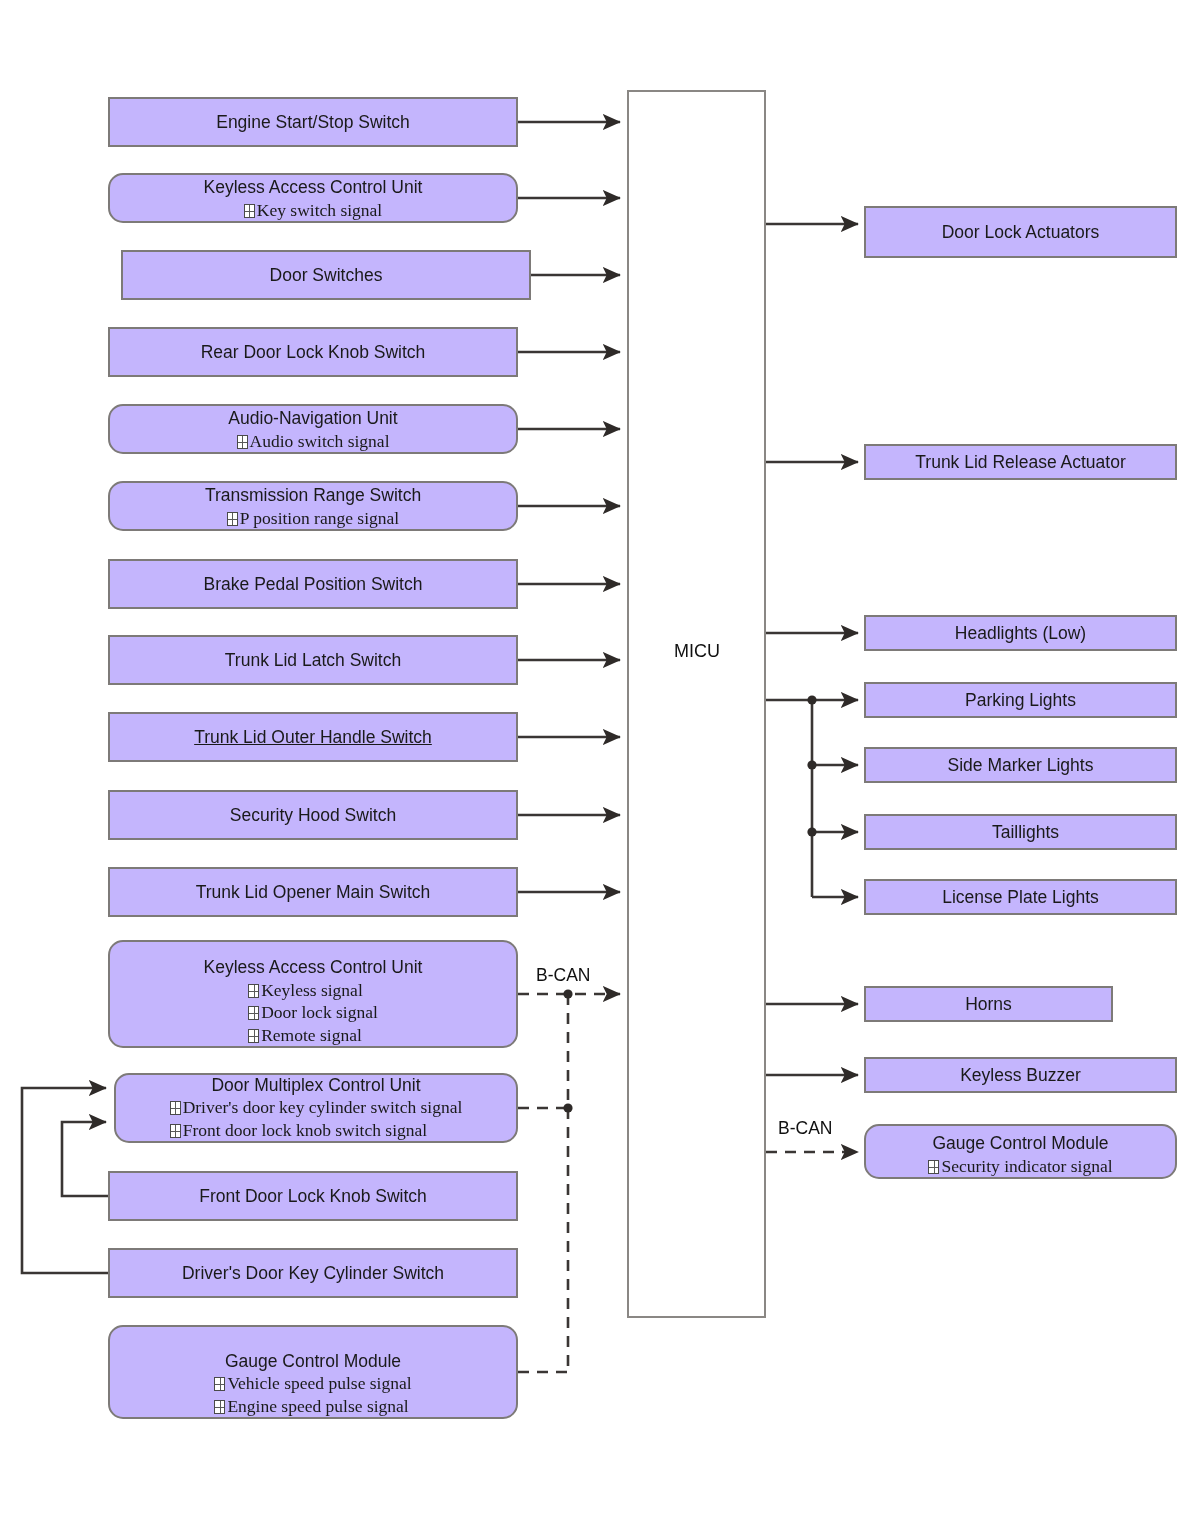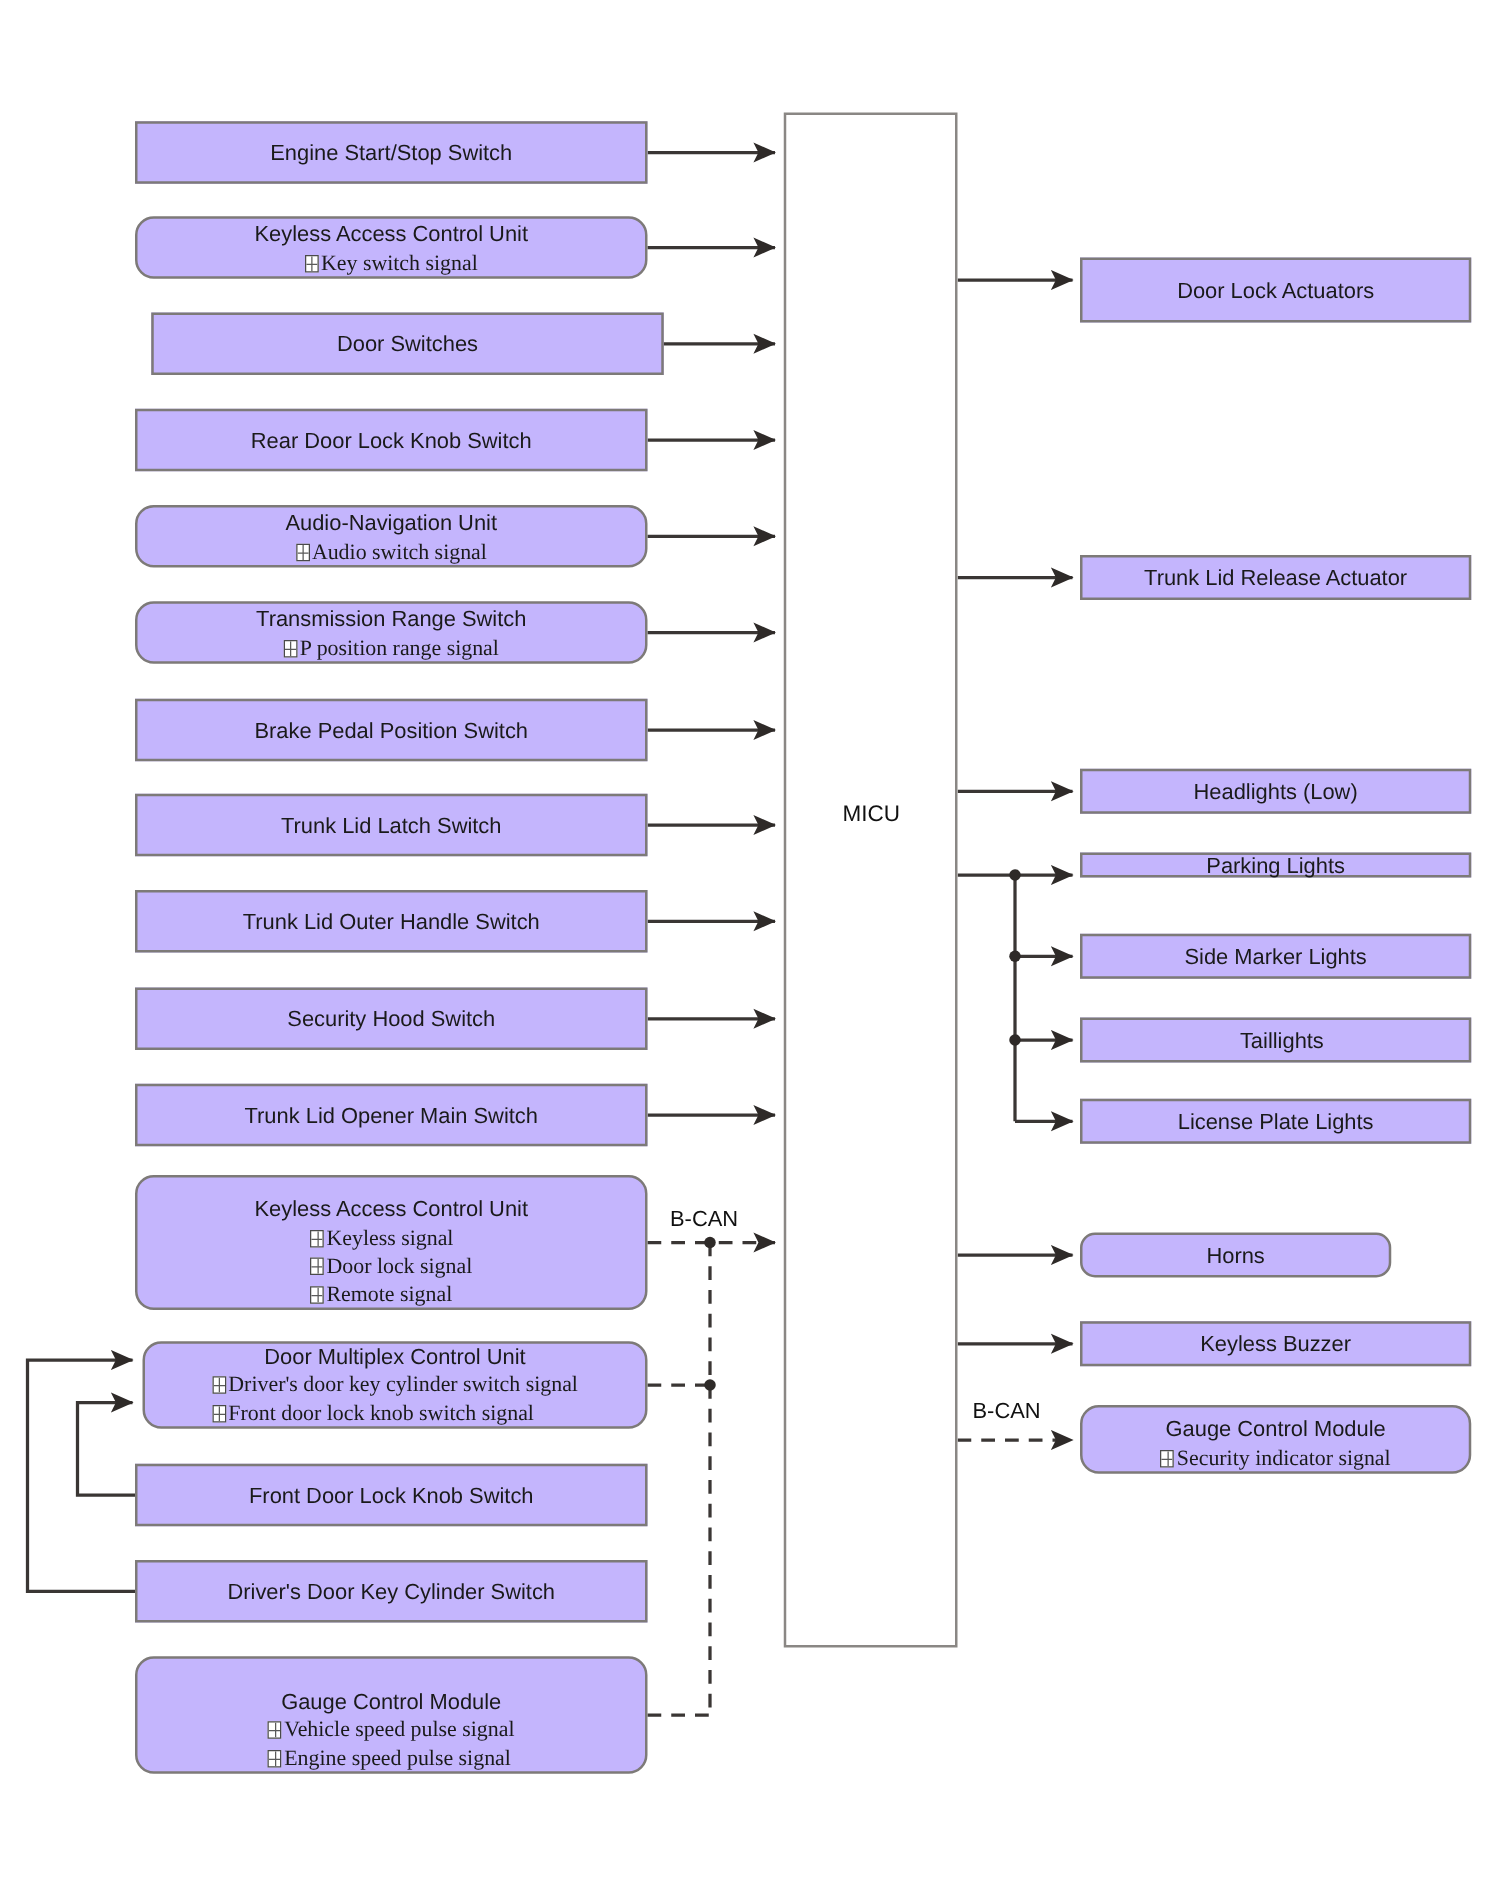--- a/index.html
+++ b/index.html
@@ -203,21 +203,21 @@
   </div>
 
   <div class="node" style="left:108px; top:559px; width:410px; height:50px;">
     <span class="ttl">Brake Pedal Position Switch</span>
   </div>
 
   <div class="node" style="left:108px; top:635px; width:410px; height:50px;">
     <span class="ttl">Trunk Lid Latch Switch</span>
   </div>
 
-  <div class="node" style="left:108px; top:712px; width:410px; height:50px;">
+  <div class="node" style="left:108px; top:712px; width:410px; height:50px;text-decoration:underline;">
     <span class="ttl">Trunk Lid Outer Handle Switch</span>
   </div>
 
   <div class="node" style="left:108px; top:790px; width:410px; height:50px;">
     <span class="ttl">Security Hood Switch</span>
   </div>
 
   <div class="node" style="left:108px; top:867px; width:410px; height:50px;">
     <span class="ttl">Trunk Lid Opener Main Switch</span>
   </div>
@@ -260,37 +260,37 @@
   </div>
 
   <div class="node" style="left:864px; top:444px; width:313px; height:36px;">
     <span class="ttl">Trunk Lid Release Actuator</span>
   </div>
 
   <div class="node" style="left:864px; top:615px; width:313px; height:36px;">
     <span class="ttl">Headlights (Low)</span>
   </div>
 
-  <div class="node" style="left:864px; top:682px; width:313px; height:20px;">
+  <div class="node" style="left:864px; top:682px; width:313px; height:36px;">
     <span class="ttl">Parking Lights</span>
   </div>
 
   <div class="node" style="left:864px; top:747px; width:313px; height:36px;">
     <span class="ttl">Side Marker Lights</span>
   </div>
 
   <div class="node" style="left:864px; top:814px; width:313px; height:36px;padding-left:10px;">
     <span class="ttl">Taillights</span>
   </div>
 
   <div class="node" style="left:864px; top:879px; width:313px; height:36px;">
     <span class="ttl">License Plate Lights</span>
   </div>
 
-  <div class="node" style="left:864px; top:986px; width:249px; height:36px;border-radius:12px;">
+  <div class="node" style="left:864px; top:986px; width:249px; height:36px;">
     <span class="ttl">Horns</span>
   </div>
 
   <div class="node" style="left:864px; top:1057px; width:313px; height:36px;">
     <span class="ttl">Keyless Buzzer</span>
   </div>
 
   <div class="node siglist" style="left:864px; top:1124px; width:313px; height:55px;">
     <span class="ttl">Gauge Control Module</span>
     <div class="siggroup">

